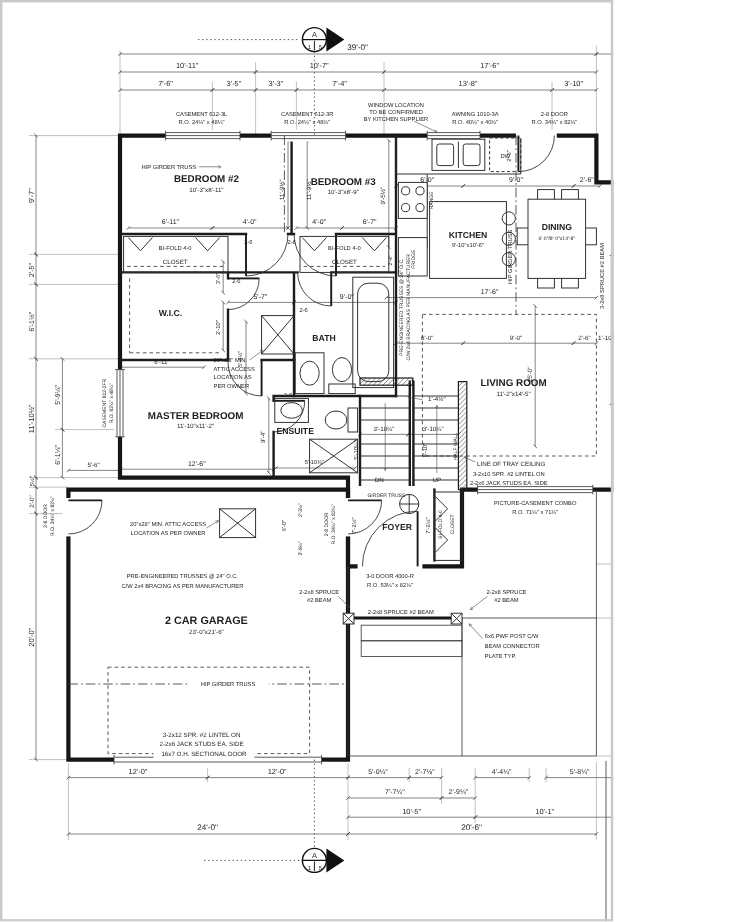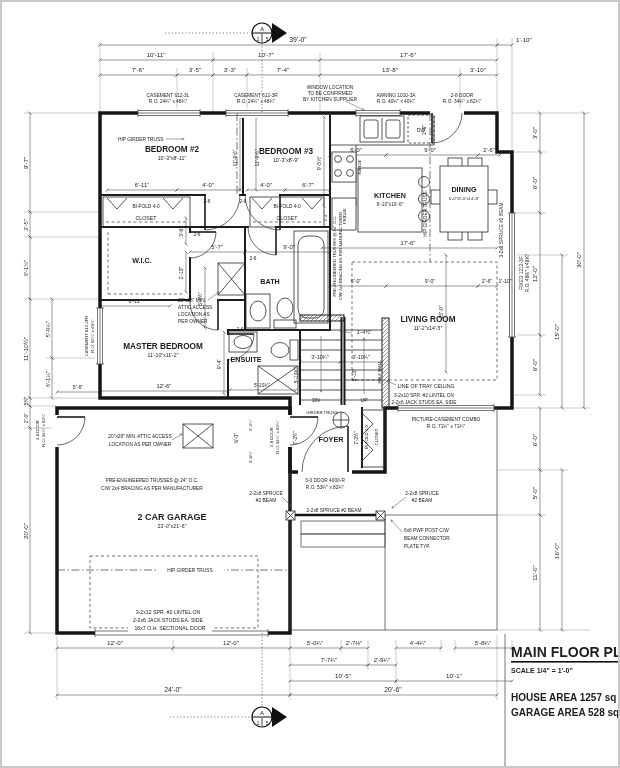--- a/index.html
+++ b/index.html
@@ -1,16 +1,16 @@
 <!DOCTYPE html>
 <html><head>
 <meta charset="utf-8">
 <style>
   html,body{margin:0;padding:0;background:#fff;}
-  #page{position:relative;width:620px;height:768px;background:#fff;outline:2px solid #c9c9c9;outline-offset:-2px;overflow:hidden;}
+  #page{position:relative;width:511px;height:768px;background:#fff;outline:2px solid #c9c9c9;outline-offset:-2px;overflow:hidden;}
   svg{display:block;}
   .t{font-family:"Liberation Sans",sans-serif;fill:#1d1d1d;}
   .mid{text-anchor:middle;}
   .t4{font-size:4.2px;}
   .t45{font-size:4.8px;}
   .t5{font-size:5.2px;}
   .t55{font-size:5.8px;}
   .t6{font-size:6.2px;}
   .t65{font-size:6.8px;}
   .t7b{font-size:7.2px;font-weight:bold;}

